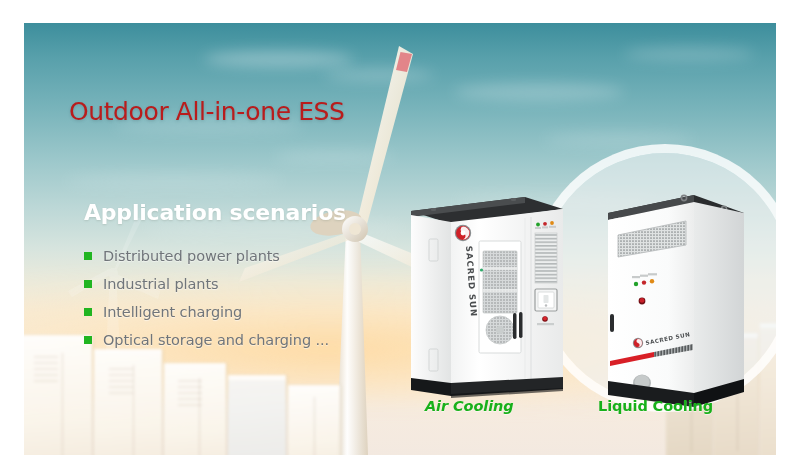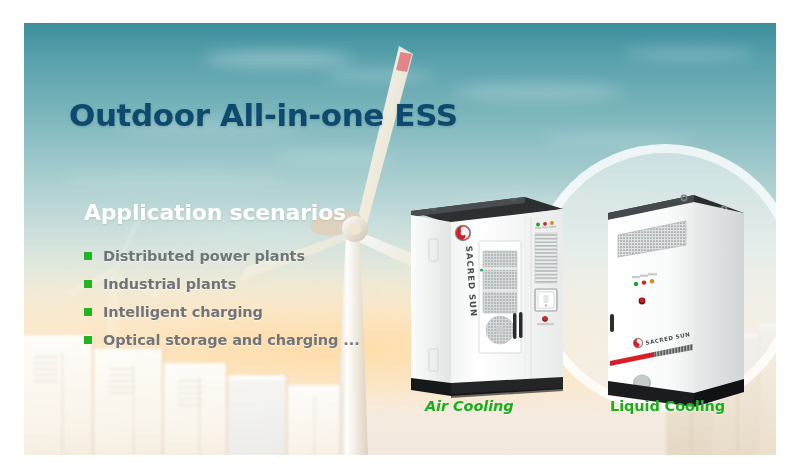--- a/index.html
+++ b/index.html
@@ -165,23 +165,23 @@
     height: 250px;
     border-radius: 50%;
     background: rgba(236,241,240,0.55);
   }
 
   
   .headline {
     position: absolute;
     left: 69px;
     top: 97px;
-    font-size: 31px;
-    font-weight: bold;
-    color: #0c4a6e;
+    font-size: 25px;
+    font-weight: normal;
+    color: #b91c1c;
     letter-spacing: -0.4px;
     text-shadow: 0 1px 3px rgba(60,90,100,.28);
     white-space: nowrap;
     font-family: "DejaVu Sans", sans-serif;
   }
 
   .subhead {
     position: absolute;
     left: 84px;
     top: 200px;
@@ -209,39 +209,39 @@
   }
   .bullets .sq {
     width: 8px;
     height: 8px;
     background: #21b521;
     margin-right: 11px;
     flex: 0 0 auto;
   }
   .bullets .txt {
     font-size: 14.5px;
-    font-weight: bold;
+    font-weight: normal;
     color: #70757a;
     letter-spacing: -0.1px;
     white-space: nowrap;
     text-shadow: 0 1px 1px rgba(255,255,255,.55);
   }
 
   
   .caption {
     position: absolute;
     font-size: 14.5px;
     font-weight: bold;
     color: #18b01a;
     white-space: nowrap;
     letter-spacing: -0.1px;
     text-shadow: 0 1px 1px rgba(255,255,255,.6);
   }
   .caption.left  { left: 425px; top: 398px; }
-  .caption.right { left: 598px; top: 398px; margin-left: 12px; }
+  .caption.right { left: 598px; top: 398px; }
 
   
   #air-cabinet {
     position: absolute;
     left: 383px;
     top: 168px;
     width: 160px;
     height: 215px;
   }
   #liquid-cabinet {

